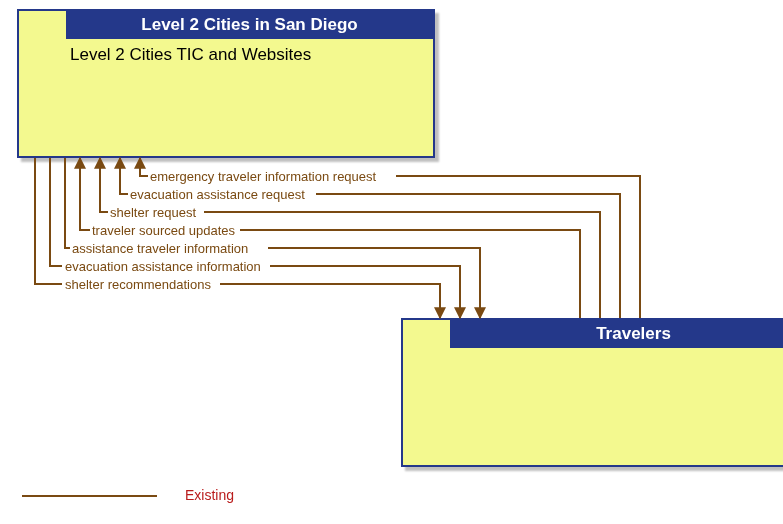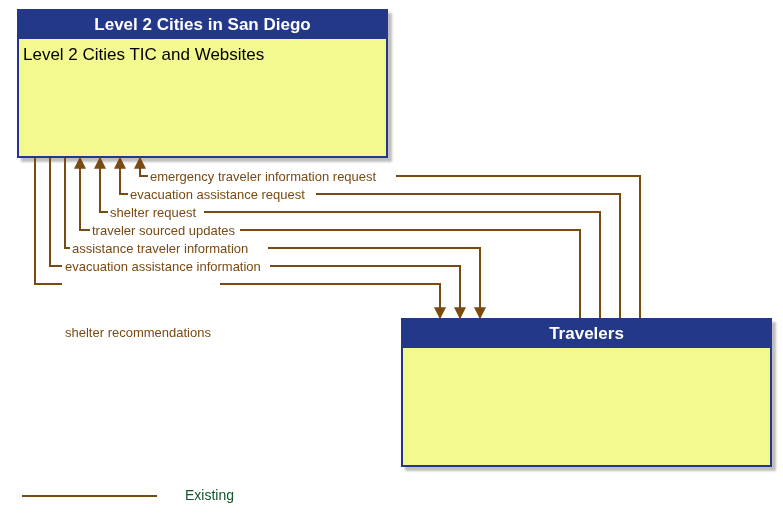--- a/index.html
+++ b/index.html
@@ -9,20 +9,21 @@
     height: 524px;
     font-family: Arial, sans-serif;
     background: #ffffff;
     position: relative;
   }
   .box {
     position: absolute;
     border: 2px solid #24388a;
     background: #f3f98f;
     box-shadow: 4px 4px 2px rgba(0,0,0,0.25);
+    padding-left: 47px;
   }
   .box-header {
     background: #24388a;
     color: #ffffff;
     font-weight: bold;
     text-align: center;
     padding: 4px 6px;
     font-size: 17px;
   }
   .box-body {
@@ -39,21 +40,21 @@
     line-height: 1;
   }
   .legend-line {
     position: absolute;
     height: 2px;
     background: #7a4a12;
   }
   .legend-text {
     position: absolute;
     font-size: 14px;
-    color: #14532d;
+    color: #b91c1c;
   }
   svg.connections {
     position: absolute;
     left: 0;
     top: 0;
     width: 783px;
     height: 524px;
     pointer-events: none;
   }
 </style>
@@ -68,21 +69,21 @@
 <div class="box" style="left:401px; top:318px; width:367px; height:145px;">
   <div class="box-header">Travelers</div>
 </div>
 
 <div class="flow-label" style="left:150px; top:170px;text-align:center;">emergency traveler information request</div>
 <div class="flow-label" style="left:130px; top:188px;">evacuation assistance request</div>
 <div class="flow-label" style="left:110px; top:206px;text-align:center;">shelter request</div>
 <div class="flow-label" style="left:92px;  top:224px;">traveler sourced updates</div>
 <div class="flow-label" style="left:72px;  top:242px;">assistance traveler information</div>
 <div class="flow-label" style="left:65px;  top:260px;">evacuation assistance information</div>
-<div class="flow-label" style="left:65px;  top:278px;margin-top:48px;">shelter recommendations</div>
+<div class="flow-label" style="left:65px;  top:278px;">shelter recommendations</div>
 
 <svg class="connections" viewBox="0 0 783 524">
   <defs>
     <marker id="arrow" viewBox="0 0 10 10" refX="9" refY="5" markerWidth="6" markerHeight="6" orient="auto-start-reverse">
       <path d="M 0 0 L 10 5 L 0 10 z" fill="#7a4a12"></path>
     </marker>
   </defs>
   <g stroke="#7a4a12" stroke-width="2" fill="none">
 
     <path d="M 640 318 L 640 176 L 396 176 M 148 176 L 140 176 L 140 158" marker-end="url(#arrow)"></path>

